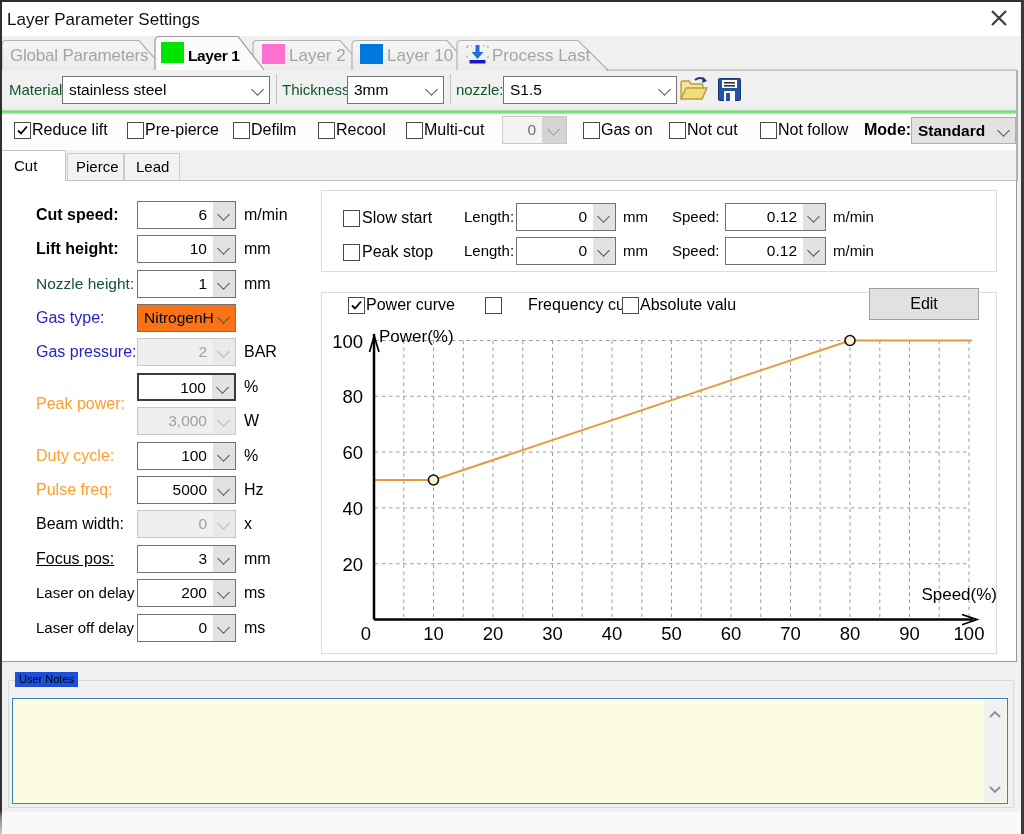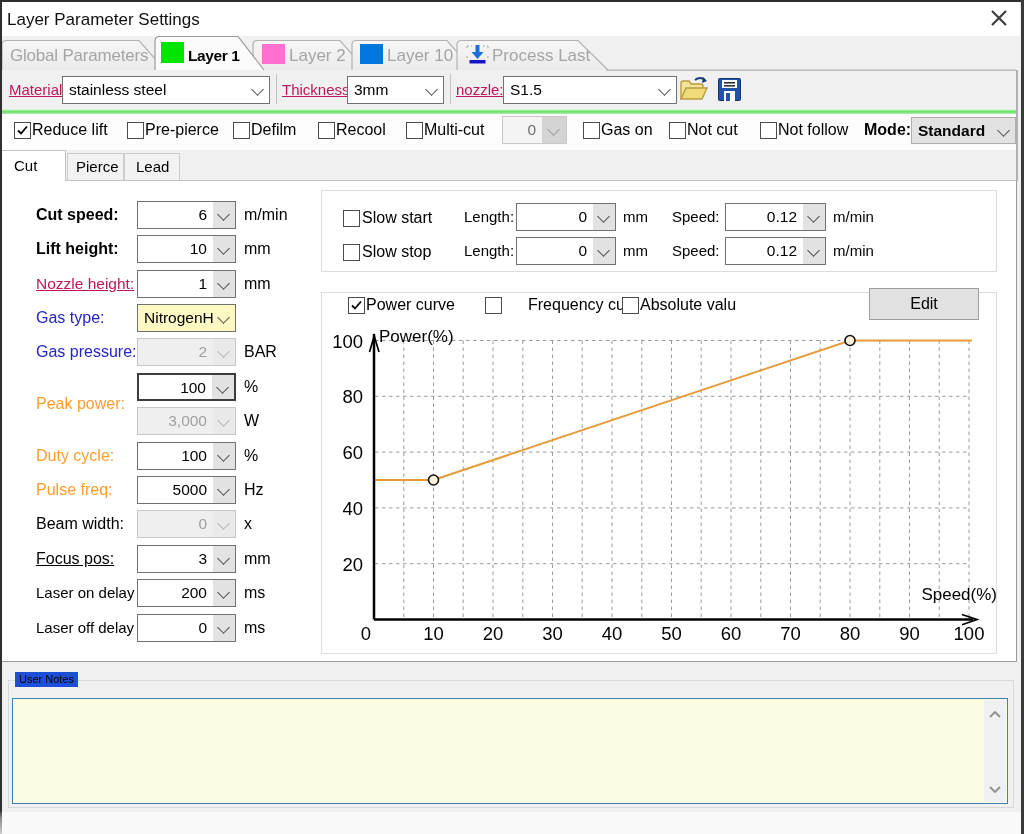--- a/index.html
+++ b/index.html
@@ -10,21 +10,21 @@
 .cmb .v{position:absolute;right:28px;top:0;bottom:0;font-size:15.5px;line-height:26px;color:#000;white-space:nowrap;}
 .cmb .vl{position:absolute;left:6px;top:0;bottom:0;font-size:15.5px;line-height:26px;color:#000;white-space:nowrap;}
 .cmb .az{position:absolute;right:0;top:0;bottom:0;width:22px;background:#e2e2e2;}
 .cmb .ar{position:absolute;right:7px;top:8px;width:8px;height:8px;border-right:1.7px solid #4e4e4e;border-bottom:1.7px solid #4e4e4e;transform:rotate(45deg);}
 .cmb.dis{background:#efefef;border-color:#c8c8c8;}
 .cmb.dis .v{color:#9f9f9f;}
 .cmb.dis .az{background:#e9e9e9;}
 .cmb.dis .ar{border-color:#b4b4b4;}
 .cb{position:absolute;width:15px;height:15px;background:#fff;border:1px solid #4a4a4a;box-sizing:content-box;}
 .grp{position:absolute;border:1px solid #dcdcdc;box-sizing:border-box;}
-.g{color:#be185d;text-decoration:underline;}
+.g{color:#14532d;}
 .b{color:#2424c8;}
 .o{color:#ff9e2c;}
 </style></head>
 <body>
 <div id="dlg">
 
 <div class="abs" style="left:2px;top:2px;width:1018px;height:34px;background:#ffffff;"></div>
 <div class="abs" style="left:7px;top:10px;font-size:17px;color:#101010;">Layer Parameter Settings</div>
 <svg class="abs" style="left:990px;top:9px;" width="18" height="18" viewBox="0 0 18 18">
       <path d="M2,2 L16,16 M16,2 L2,16" stroke="#3e3e3e" stroke-width="2.2" fill="none"></path>
@@ -151,21 +151,21 @@
     </div>
 <div class="lbl" style="left:244px;top:235px;">mm</div>
 <div class="lbl g" style="left:36px;top:270px;font-size:15.5px;">Nozzle height:</div>
 <div class="cmb" style="left:137px;top:270px;width:99px;">
       <span class="v">1</span>
       <span class="az"></span>
       <span class="ar"></span>
     </div>
 <div class="lbl" style="left:244px;top:270px;">mm</div>
 <div class="lbl b" style="left:36px;top:304px;">Gas type:</div>
-<div class="cmb" style="left:137px;top:304px;width:99px;background:#fef9c3;">
+<div class="cmb" style="left:137px;top:304px;width:99px;background:#f97316;">
       <span class="vl">NitrogenH</span>
       <span class="ar"></span>
     </div>
 <div class="lbl b" style="left:36px;top:338px;">Gas pressure:</div>
 <div class="cmb dis" style="left:137px;top:338px;width:99px;">
       <span class="v">2</span>
       <span class="az"></span>
       <span class="ar"></span>
     </div>
 <div class="lbl" style="left:244px;top:338px;">BAR</div>
@@ -236,21 +236,21 @@
     </div>
 <div class="lbl" style="left:623px;top:203px;font-size:15px;">mm</div>
 <div class="lbl" style="left:672px;top:203px;font-size:15px;">Speed:</div>
 <div class="cmb" style="left:725px;top:203px;width:101px;">
       <span class="v">0.12</span>
       <span class="az"></span>
       <span class="ar"></span>
     </div>
 <div class="lbl" style="left:833px;top:203px;font-size:15px;">m/min</div>
 <span class="cb" style="left:343px;top:244px;"></span>
-<div class="lbl" style="left:362px;top:238px;">Slow stop</div>
+<div class="lbl" style="left:362px;top:238px;">Peak stop</div>
 <div class="lbl" style="left:464px;top:237px;font-size:15px;">Length:</div>
 <div class="cmb" style="left:516px;top:237px;width:100px;">
       <span class="v">0</span>
       <span class="az"></span>
       <span class="ar"></span>
     </div>
 <div class="lbl" style="left:623px;top:237px;font-size:15px;">mm</div>
 <div class="lbl" style="left:672px;top:237px;font-size:15px;">Speed:</div>
 <div class="cmb" style="left:725px;top:237px;width:101px;">
       <span class="v">0.12</span>

